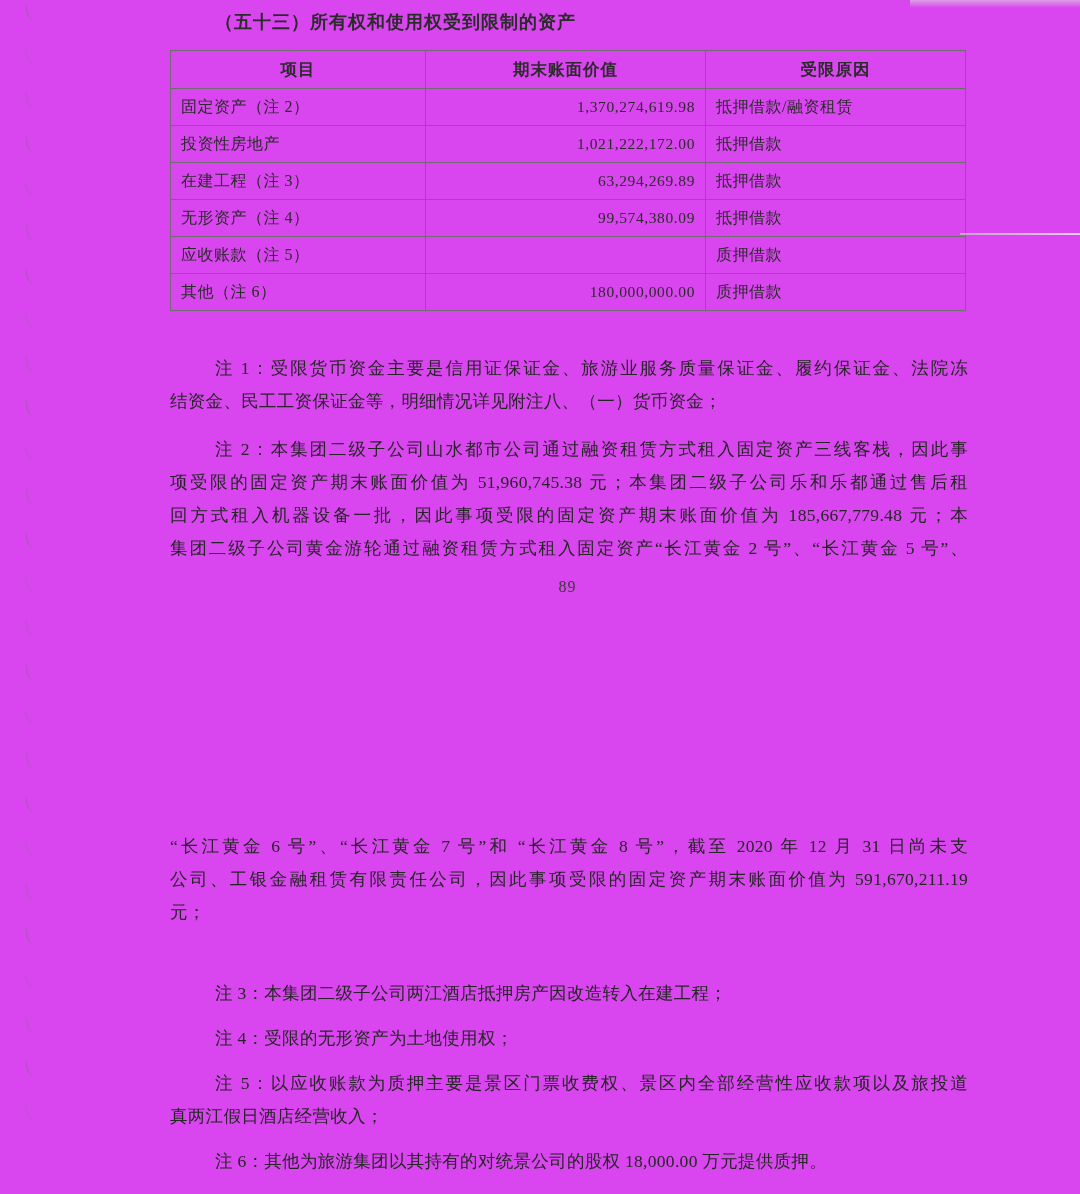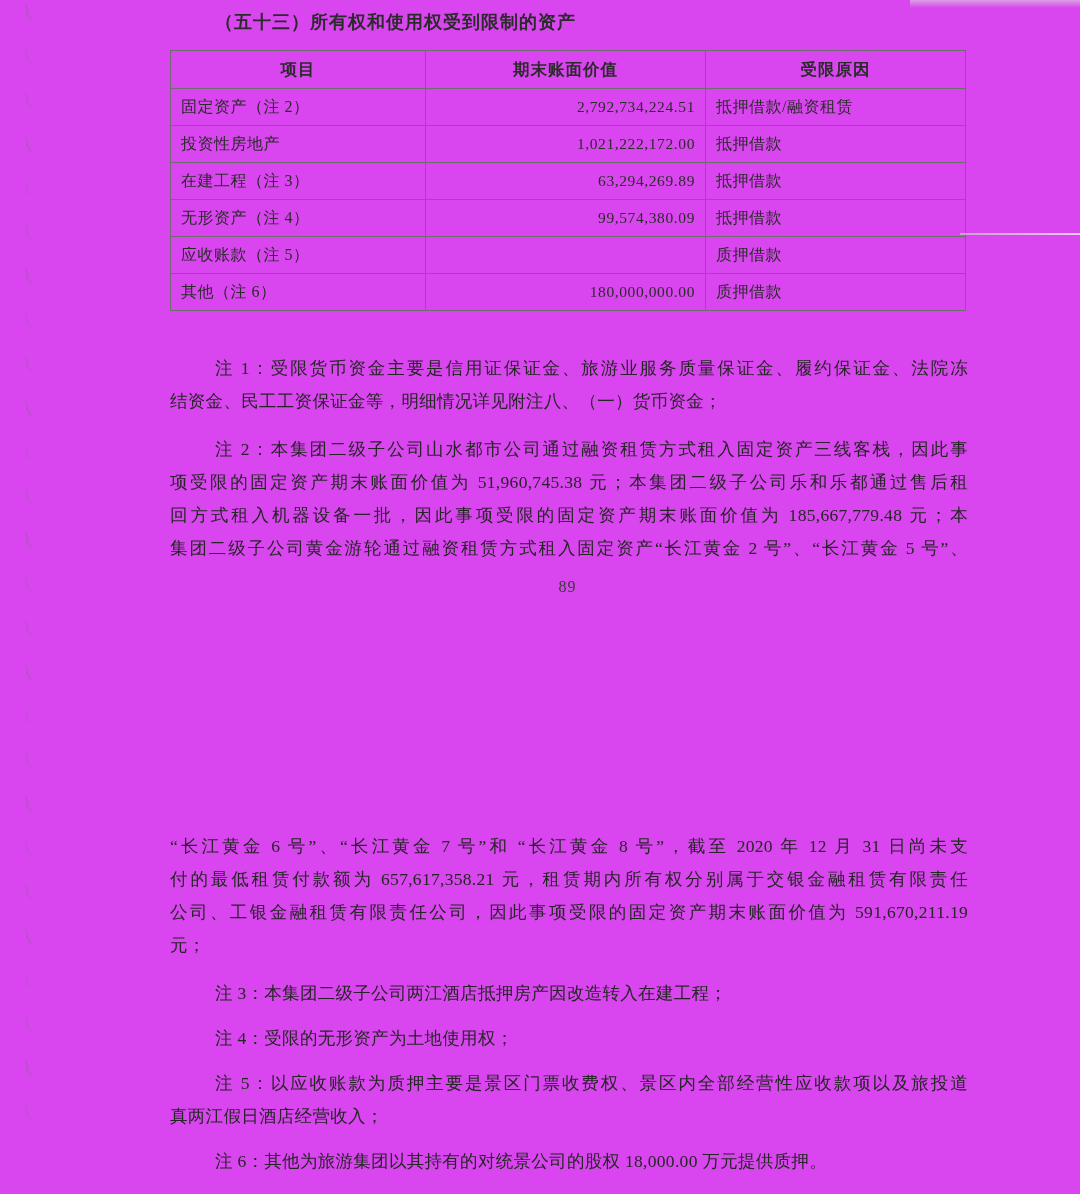--- a/index.html
+++ b/index.html
@@ -145,21 +145,21 @@
     <thead>
       <tr>
         <th>项目</th>
         <th>期末账面价值</th>
         <th>受限原因</th>
       </tr>
     </thead>
     <tbody>
       <tr>
         <td class="item">固定资产（注 2）</td>
-        <td class="amount">2,792,734,224.51</td>
+        <td class="amount">1,370,274,619.98</td>
         <td class="reason">抵押借款/融资租赁</td>
       </tr>
       <tr>
         <td class="item">投资性房地产</td>
         <td class="amount">1,021,222,172.00</td>
         <td class="reason">抵押借款</td>
       </tr>
       <tr>
         <td class="item">在建工程（注 3）</td>
         <td class="amount">63,294,269.89</td>
@@ -192,21 +192,20 @@
     <div class="line fill indent">注 2：本集团二级子公司山水都市公司通过融资租赁方式租入固定资产三线客栈，因此事</div>
     <div class="line fill">项受限的固定资产期末账面价值为 51,960,745.38 元；本集团二级子公司乐和乐都通过售后租</div>
     <div class="line fill">回方式租入机器设备一批，因此事项受限的固定资产期末账面价值为 185,667,779.48 元；本</div>
     <div class="line fill">集团二级子公司黄金游轮通过融资租赁方式租入固定资产“长江黄金 2 号”、“长江黄金 5 号”、</div>
   </div>
 
   <div class="pagenum">89</div>
 
   <div class="para" style="top:830px;">
     <div class="line fill">“长江黄金 6 号”、“长江黄金 7 号”和 “长江黄金 8 号”，截至 2020 年 12 月 31 日尚未支</div>
-    <div class="line fill">付的最低租赁付款额为 657,617,358.21 元，租赁期内所有权分别属于交银金融租赁有限责任</div>
     <div class="line fill">公司、工银金融租赁有限责任公司，因此事项受限的固定资产期末账面价值为 591,670,211.19</div>
     <div class="line">元；</div>
   </div>
 
   <div class="para" style="top:977px;">
     <div class="line indent">注 3：本集团二级子公司两江酒店抵押房产因改造转入在建工程；</div>
   </div>
 
   <div class="para" style="top:1022px;">
     <div class="line indent">注 4：受限的无形资产为土地使用权；</div>

